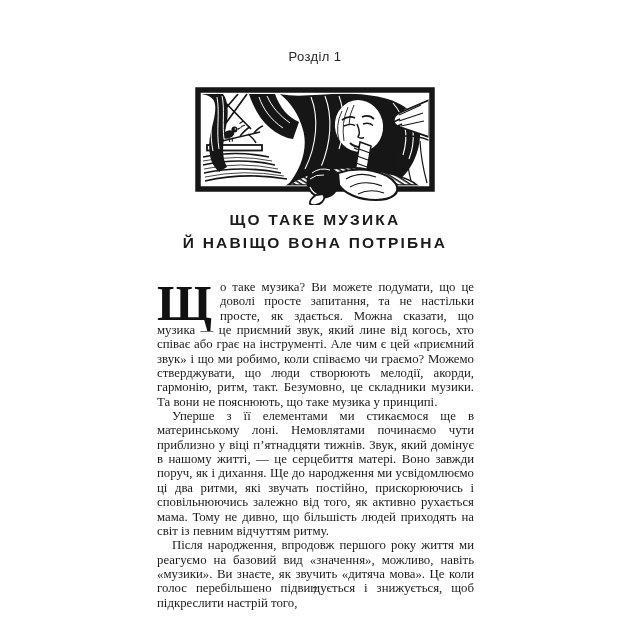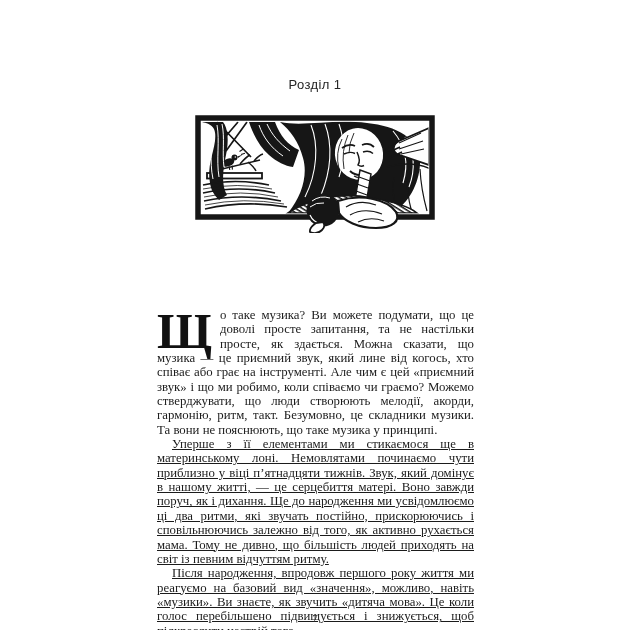--- a/index.html
+++ b/index.html
@@ -12,21 +12,20 @@
     height: 630px;
     font-family: "Liberation Serif", serif;
     color: #1b1b1b;
     overflow: hidden;
   }
   .page {
     position: relative;
     width: 630px;
     height: 558px;
     background: #ffffff;
-    margin-top: 28px;
   }
   .chapter-label {
     position: absolute;
     top: 49px;
     left: 0;
     width: 100%;
     text-align: center;
     font-family: "Liberation Sans", sans-serif;
     font-size: 13px;
     letter-spacing: 0.4px;
@@ -58,21 +57,21 @@
     position: absolute;
     top: 280px;
     left: 157px;
     width: 317px;
     font-size: 12.8px;
     line-height: 14.35px;
     text-align: justify;
     color: #1b1b1b;
   }
   .body-text p { margin: 0; padding: 0; }
-  .para-indent { text-indent: 15px; text-decoration: underline; }
+  .para-indent { text-indent: 15px; }
   .dropcap {
     float: left;
     font-family: "Liberation Serif", serif;
     font-weight: bold;
     font-size: 50px;
     line-height: 40px;
     padding-top: 3px;
     margin: 0 8px 0 0;
     color: #111111;
   }
@@ -187,20 +186,24 @@
         <circle cx="128" cy="95" r="16.5" fill="#161616"></circle>
         <path d="M117,86 q8,-6 18,-3 M115,92 q6,-5 14,-4" stroke="#ffffff" stroke-width="1" fill="none"></path>
         <path d="M115,100 q3,7 11,9" stroke="#ffffff" stroke-width="1.2" fill="none"></path>
         <path d="M143,86 C167,78 193,85 201,97 C206,106 197,113 181,113 C163,113 149,106 144,98 Z" fill="#ffffff" stroke="#161616" stroke-width="2.2"></path>
         <path d="M151,92 q14,-8 30,-2 M155,100 q14,-8 32,-1 M163,107 q12,-6 26,-1" stroke="#161616" stroke-width="1.2" fill="none"></path>
         <path d="M121,108 q-7,5 -6,9 q7,3 12,-2 q4,-4 1,-8 z" fill="#ffffff" stroke="#161616" stroke-width="1.8"></path>
       </g>
     </svg>
   </div>
 
+  <h1 class="chapter-title">
+    <span>ЩО ТАКЕ МУЗИКА</span><br>
+    <span>Й НАВІЩО ВОНА ПОТРІБНА</span>
+  </h1>
 
   <div class="body-text">
     <p><span class="dropcap">Щ</span><span class="bold-lead">о таке</span><span> музика? Ви можете подумати, що це доволі просте запитання, та не настільки просте, як здається. Можна сказати, що музика — це приємний звук, який лине від когось, хто співає або грає на інструменті. Але чим є цей «приємний звук» і що ми робимо, коли співаємо чи граємо? Можемо стверджувати, що люди створюють мелодії, акорди, гармонію, ритм, такт. Безумовно, це складники музики. Та вони не пояснюють, що таке музика у принципі.</span></p>
     <p class="para-indent">Уперше з її елементами ми стикаємося ще в материнському лоні. Немовлятами починаємо чути приблизно у віці п’ятнадцяти тижнів. Звук, який домінує в нашому житті, — це серцебиття матері. Воно завжди поруч, як і дихання. Ще до народження ми усвідомлюємо ці два ритми, які звучать постійно, прискорюючись і сповільнюючись залежно від того, як активно рухається мама. Тому не дивно, що більшість людей приходять на світ із певним відчуттям ритму.</p>
     <p class="para-indent">Після народження, впродовж першого року життя ми реагуємо на базовий вид «значення», можливо, навіть «музики». Ви знаєте, як звучить «дитяча мова». Це коли голос перебільшено підвищується і знижується, щоб підкреслити настрій того,</p>
   </div>
 
   <div class="page-number">7</div>
 
 </div>

